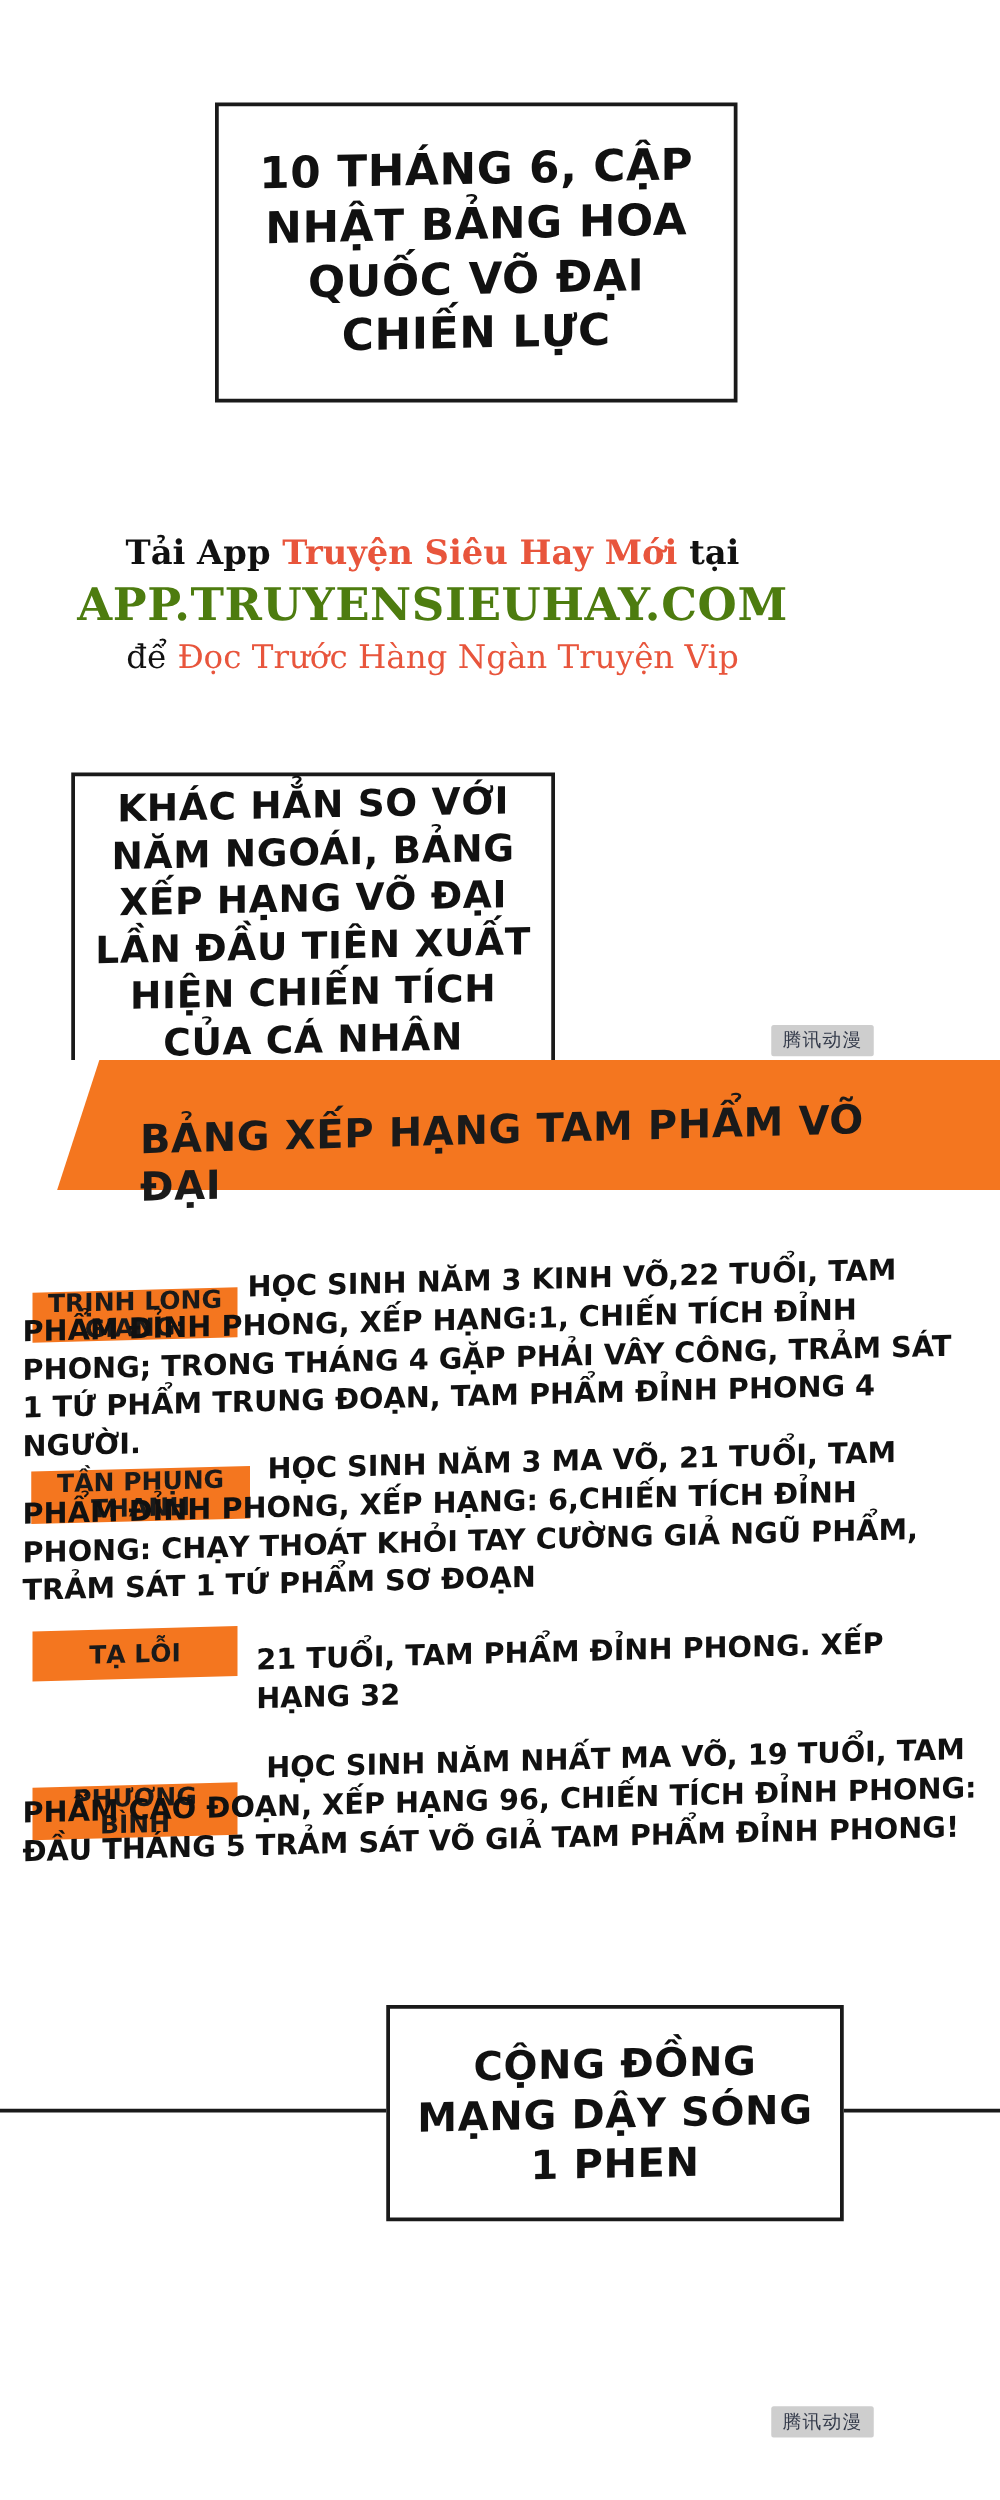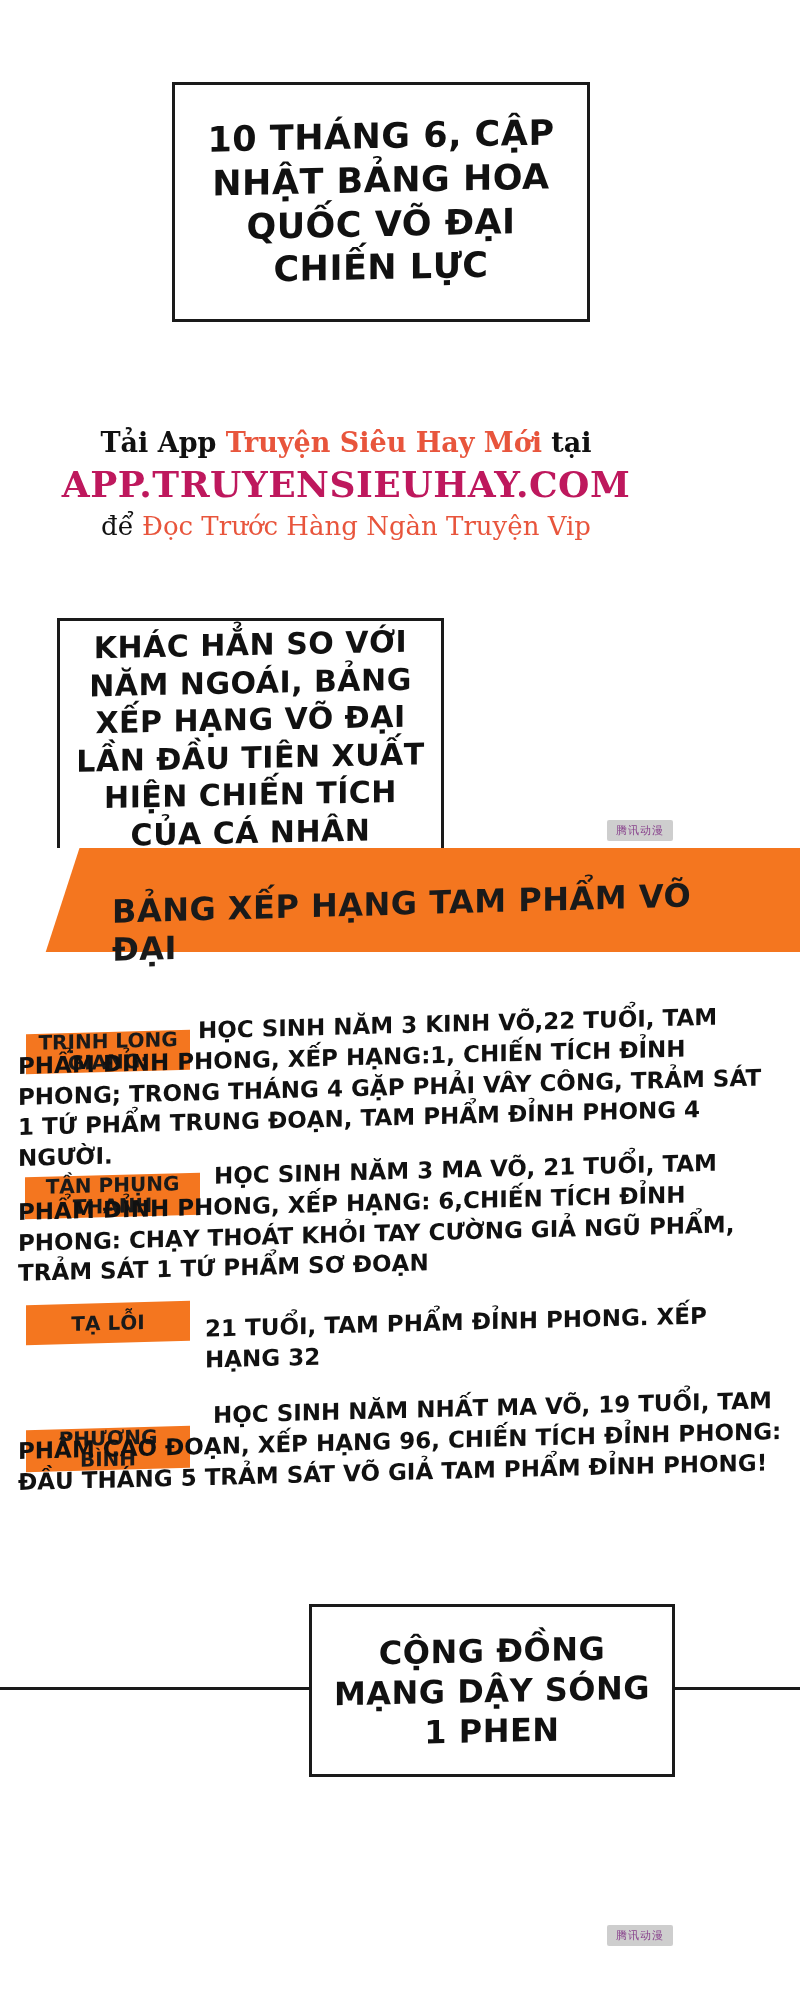--- a/index.html
+++ b/index.html
@@ -66,21 +66,21 @@
     color: #111111;
   }
   .promo-line1 {
     font-size: 27px;
     font-weight: bold;
     line-height: 1.35;
   }
   .promo-line2 {
     font-size: 36px;
     font-weight: bold;
-    color: #be185d;
+    color: #4d7c0f;
     line-height: 1.3;
     letter-spacing: 0.5px;
   }
   .promo-line3 {
     font-size: 26px;
     font-weight: normal;
     line-height: 1.4;
   }
   .accent {
     color: #e8553c;
@@ -208,27 +208,28 @@
   #hline-right {
     left: 672px;
     top: 1687px;
     width: 128px;
   }
 
   
   .watermark {
     position: absolute;
     font-family: "DejaVu Sans", sans-serif;
-    font-size: 11px;
-    color: #701a75;
+    font-size: 15px;
+    color: #0f172a;
     background: rgba(150,150,150,0.55);
     padding: 3px 9px;
     border-radius: 2px;
     letter-spacing: 1px;
     opacity: 0.85;
+    margin-left: 10px;
   }
   #watermark-top { left: 607px; top: 820px; }
   #watermark-bottom { left: 607px; top: 1925px; }
 </style>
 </head>
 <body>
 
 <div class="page">
 
   <div class="balloon" id="balloon-top">

